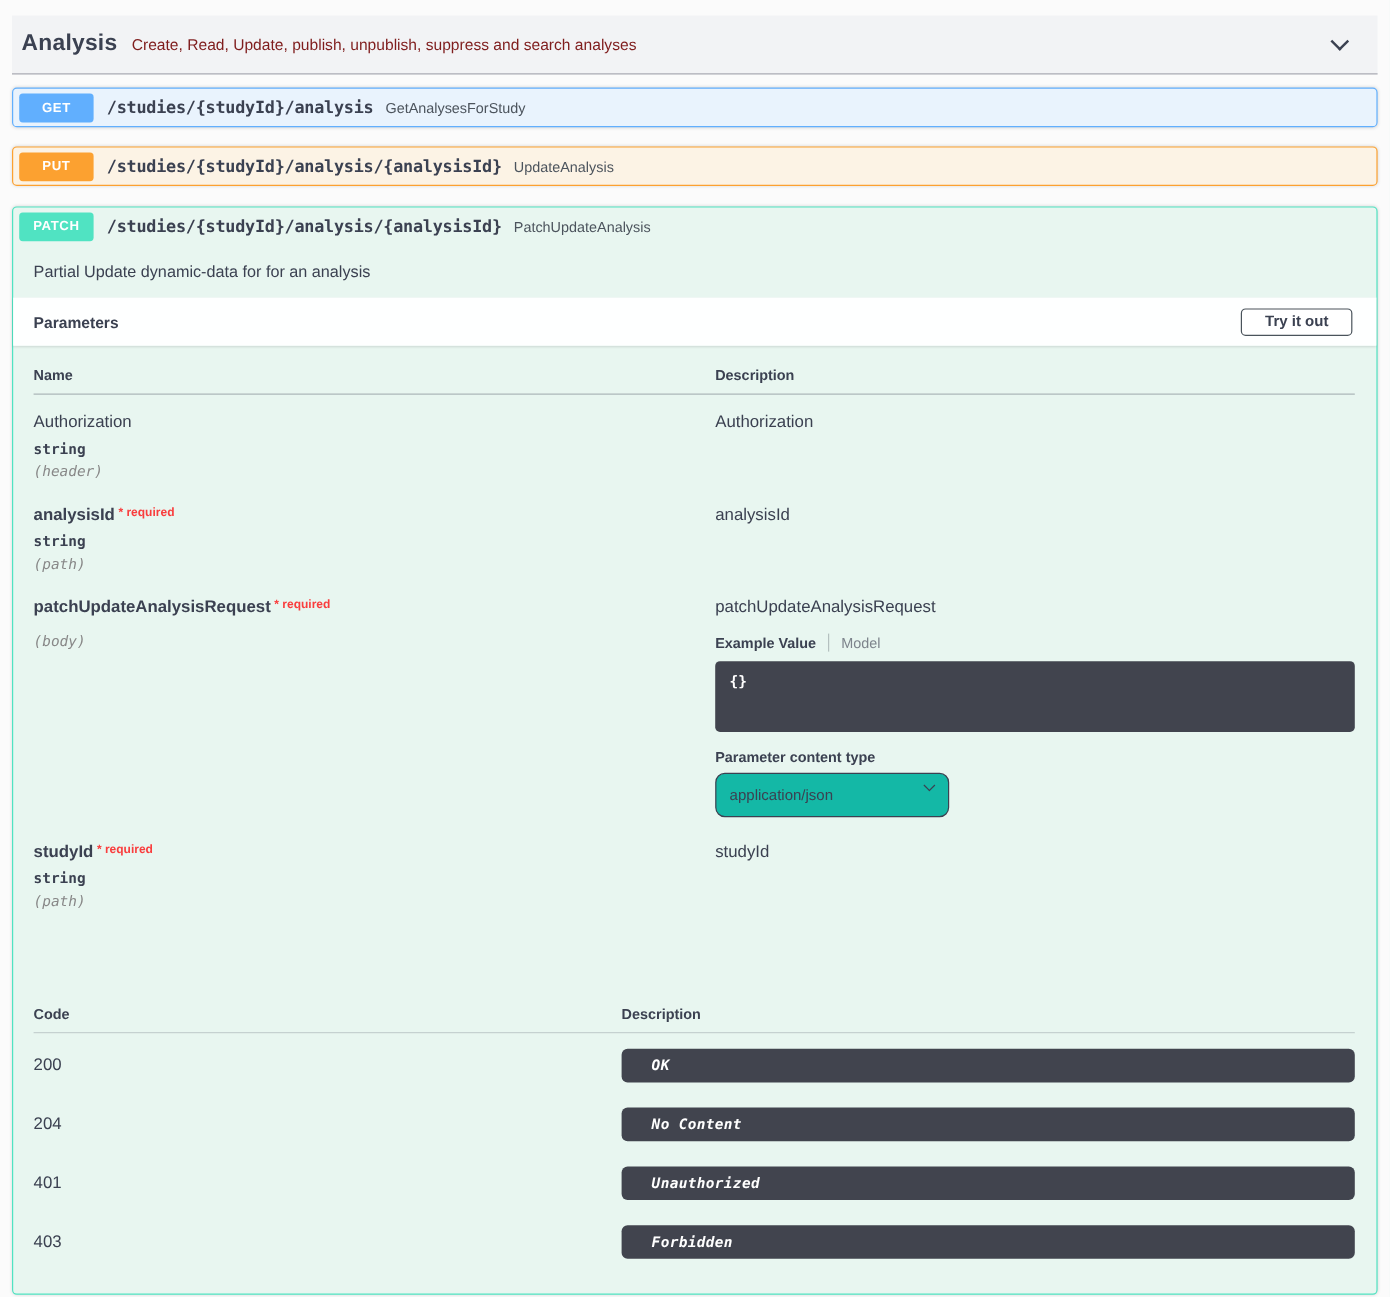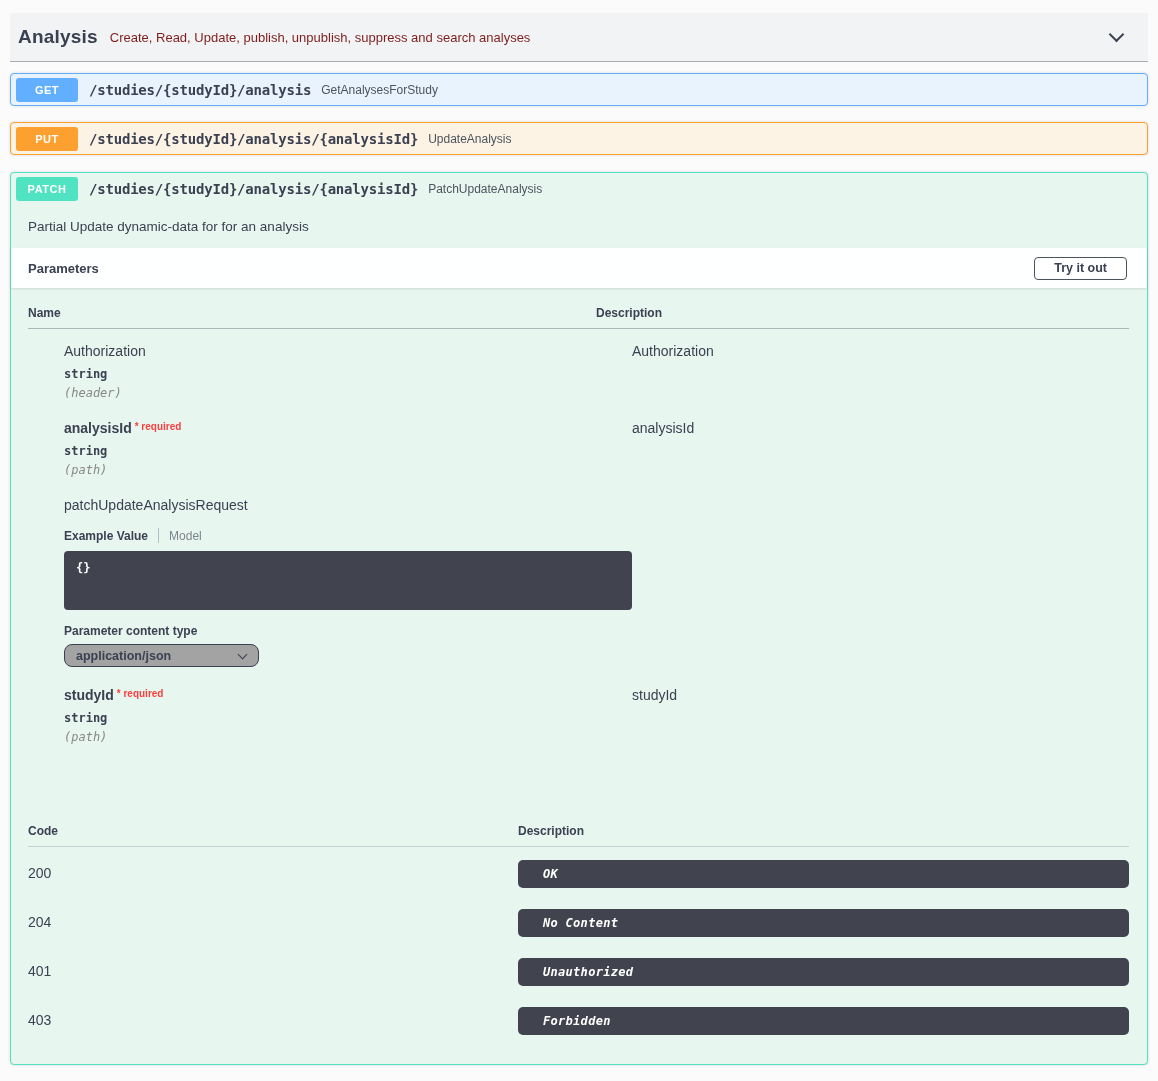--- a/index.html
+++ b/index.html
@@ -42,38 +42,38 @@
 
   .tbl-wrap { padding:18px 18px 0 17px; }
   .params-wrap { padding-bottom:48px; }
   .resp-wrap { padding-top:26px; padding-bottom:21px; }
   .thead { display:grid; padding-bottom:8px; font-size:12px; font-weight:bold; }
   .params-grid { grid-template-columns:568px 1fr; }
   .resp-grid   { grid-template-columns:490px 1fr; }
   .params-wrap .thead { border-bottom:1px solid rgba(59,65,81,.35); }
   .resp-wrap   .thead { border-bottom:1px solid rgba(59,65,81,.2); }
 
-  .p-row { display:grid; grid-template-columns:568px 1fr; padding:14px 0 6px 0;margin-left:36px; }
+  .p-row { display:grid; grid-template-columns:568px 1fr; padding:14px 0 6px 0; }
   .p-name { font-size:14px; }
   .p-name.req { font-weight:bold; }
   .req-mark { color:#f93e3e; font-size:10px; font-weight:bold; position:relative; top:-3px; margin-left:3px; }
   .p-type { font-family:"DejaVu Sans Mono",monospace; font-weight:bold; font-size:12px; margin-top:8px; }
   .p-in   { font-family:"DejaVu Sans Mono",monospace; font-style:italic; font-size:12px; color:#888; margin-top:5px; }
   .p-desc { font-size:14px; }
 
   .tabs { display:flex; align-items:center; margin-top:15px; }
   .tab-active { font-size:12px; font-weight:bold; color:#3b4151; cursor:pointer; }
   .tab-div { width:1px; height:15px; background:rgba(59,65,81,.3); margin:0 10px; }
   .tab-idle { font-size:12px; color:#7d848c; cursor:pointer; }
   .codeblock { margin-top:8px; height:59px; background:#41444e; border-radius:4px; padding:10px 12px;
                color:#fff; font-family:"DejaVu Sans Mono",monospace; font-size:12px; font-weight:bold; }
   .ct-label { margin-top:14px; font-size:12px; font-weight:bold; }
-  .select { position:relative; margin-top:6px; width:195px; height:23px; background:#a3a3a3;
+  .select { position:relative; margin-top:6px; width:195px; height:37px; background:#14b8a6;
             border:1.5px solid #3b4151; border-radius:8px; display:flex; align-items:center;
-            padding:0 28px 0 11px; font-size:12.5px; font-weight:bold; cursor:pointer; }
+            padding:0 28px 0 11px; font-size:12.5px; font-weight:normal; cursor:pointer; }
   .chev-sm { position:absolute; right:12px; top:6px; width:7px; height:7px;
              border-right:1.7px solid #3b4151; border-bottom:1.7px solid #3b4151; transform:rotate(45deg); }
   .rct { display:flex; align-items:center; margin-left:auto; }
   .rct-label { font-size:12px; font-weight:bold; margin-right:10px; }
   .rct .select { margin-top:0; width:183px; }
 
   .r-row { display:grid; grid-template-columns:490px 1fr; padding:13px 0 8px 0; }
   .r-code { font-size:14px; padding-top:5px; }
   .r-desc { height:28px; background:#41444e; border-radius:5px; display:flex; align-items:center;
             padding-left:25px; color:#fff; font-family:"DejaVu Sans Mono",monospace;
@@ -141,20 +141,26 @@
             <span>analysisId</span><span class="req-mark">* required</span>
           </div>
           <div class="p-type">string</div>
           <div class="p-in">(path)</div>
         </div>
         <div class="p-desc">analysisId</div>
       </div>
 
       <div class="p-row">
         <div>
+          <div class="p-name req">
+            <span>patchUpdateAnalysisRequest</span><span class="req-mark">* required</span>
+          </div>
+          <div class="p-in" style="margin-top:14px;">(body)</div>
+        </div>
+        <div>
           <div class="p-desc">patchUpdateAnalysisRequest</div>
           <div class="tabs">
             <span class="tab-active">Example Value</span>
             <span class="tab-div"></span>
             <span class="tab-idle">Model</span>
           </div>
           <div class="codeblock">{}</div>
           <div class="ct-label">Parameter content type</div>
           <div class="select">
             <span>application/json</span>

